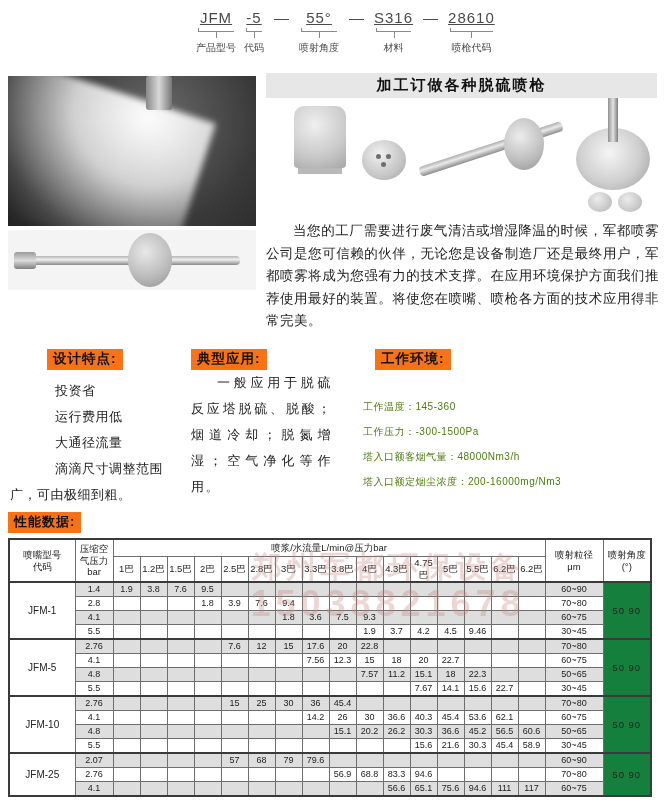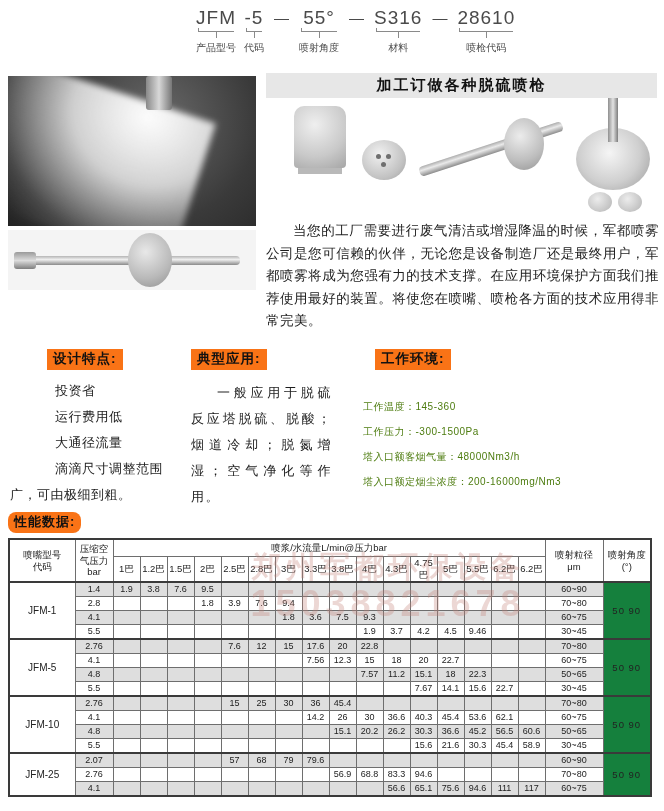--- a/index.html
+++ b/index.html
@@ -2,21 +2,21 @@
 <html><head>
 <meta charset="utf-8">
 <style>
   * { margin:0; padding:0; box-sizing:border-box; }
   body { font-family:"Liberation Sans","DejaVu Sans",sans-serif; background:#fff; }
   #page { position:relative; width:664px; height:811px; background:#fff; overflow:hidden; color:#222; }
 
   
   .code-section { position:absolute; left:192px; top:8px; display:flex; align-items:flex-start; }
   .code-part { display:flex; flex-direction:column; align-items:center; margin:0 4px; }
-  .code-part .code { font-size:19px; color:#4a4a4a; letter-spacing:1px; line-height:20px; }
+  .code-part .code { font-size:15px; color:#4a4a4a; letter-spacing:1px; line-height:20px;text-decoration:underline; }
   .code-part .bracket { position:relative; align-self:stretch; height:6px; border-top:1px solid #8a8a8a; margin:3px 2px 4px 2px; }
   .code-part .bracket::before, .code-part .bracket::after { content:""; position:absolute; width:1px; background:#8a8a8a; }
   .code-part .bracket::before { left:50%; top:0; height:6px; }
   .code-part .bracket::after { left:0; top:-4px; height:4px; box-shadow:0 0 0 0 #8a8a8a; }
   .code-dash { font-size:15px; color:#4a4a4a; line-height:20px; margin:0 6px; }
   .code-part .lbl { font-size:10px; color:#4a4a4a; white-space:nowrap; }
 
   
   .banner { position:absolute; left:266px; top:73px; width:391px; background:#e7e7e7; text-align:center; font-size:15px; font-weight:bold; color:#111; padding:3px 0 4px 0; letter-spacing:2px; }
 
@@ -42,28 +42,28 @@
   
   .intro { position:absolute; left:266px; top:220px; width:393px; font-size:13.5px; line-height:22.5px; color:#1d1d1d; text-align:justify; text-indent:2em; letter-spacing:0.5px; }
 
   
   .chip { display:inline-block; background:#f97316; font-weight:bold; font-size:13.5px; color:#111; padding:1px 6px 2px 6px; letter-spacing:1px; }
   .design { position:absolute; left:10px; top:349px; width:176px; }
   .design .chip { margin-left:37px; }
   .design-items { margin-top:8px; font-size:13px; line-height:26px; color:#1d1d1d; }
   .design-items .li { text-indent:45px; letter-spacing:0.5px; }
   .apps { position:absolute; left:191px; top:349px; width:141px; }
-  .apps-text { margin-top:10px; font-size:13px; line-height:26px; color:#1d1d1d; text-align:justify; text-indent:2em; letter-spacing:1.5px; }
+  .apps-text { font-size:13px; line-height:26px; color:#1d1d1d; text-align:justify; text-indent:2em; letter-spacing:1.5px; }
   .env { position:absolute; left:363px; top:349px; width:316px; }
   .env .chip { margin-left:12px; }
   .env-items { margin-top:24px; font-size:10px; line-height:25px; color:#4d7c0f; letter-spacing:0.5px; }
 
   
   .perf { position:absolute; left:8px; top:512px; width:650px; }
-  .perf .chip { font-size:13px;border-radius:8px; }
+  .perf .chip { font-size:13px; }
   table.perf-table { margin-top:5px; border-collapse:collapse; table-layout:fixed; width:580px; font-size:9px; color:#222; }
   .perf-table th, .perf-table td { border:1px solid #6e6e6e; padding:0 1px; text-align:center; overflow:hidden; vertical-align:middle; }
   .perf-table thead th { font-weight:normal; font-size:9.5px; background:#fff; line-height:1.2; }
   .perf-table thead tr.hrow1 th { height:17px; }
   .perf-table thead tr.hrow2 th { height:26px; }
   .perf-table tbody td { height:14px; line-height:13px; font-size:9px; }
   .perf-table td.model-cell { font-size:10px; background:#fff; }
   .perf-table td.angle-cell { font-size:9.5px; background:#15803d; letter-spacing:1px; }
   .perf-table td.stripe { background:#dedede; }
   .perf-table tr.group-start td { border-top:2px solid #3a3a3a; }

